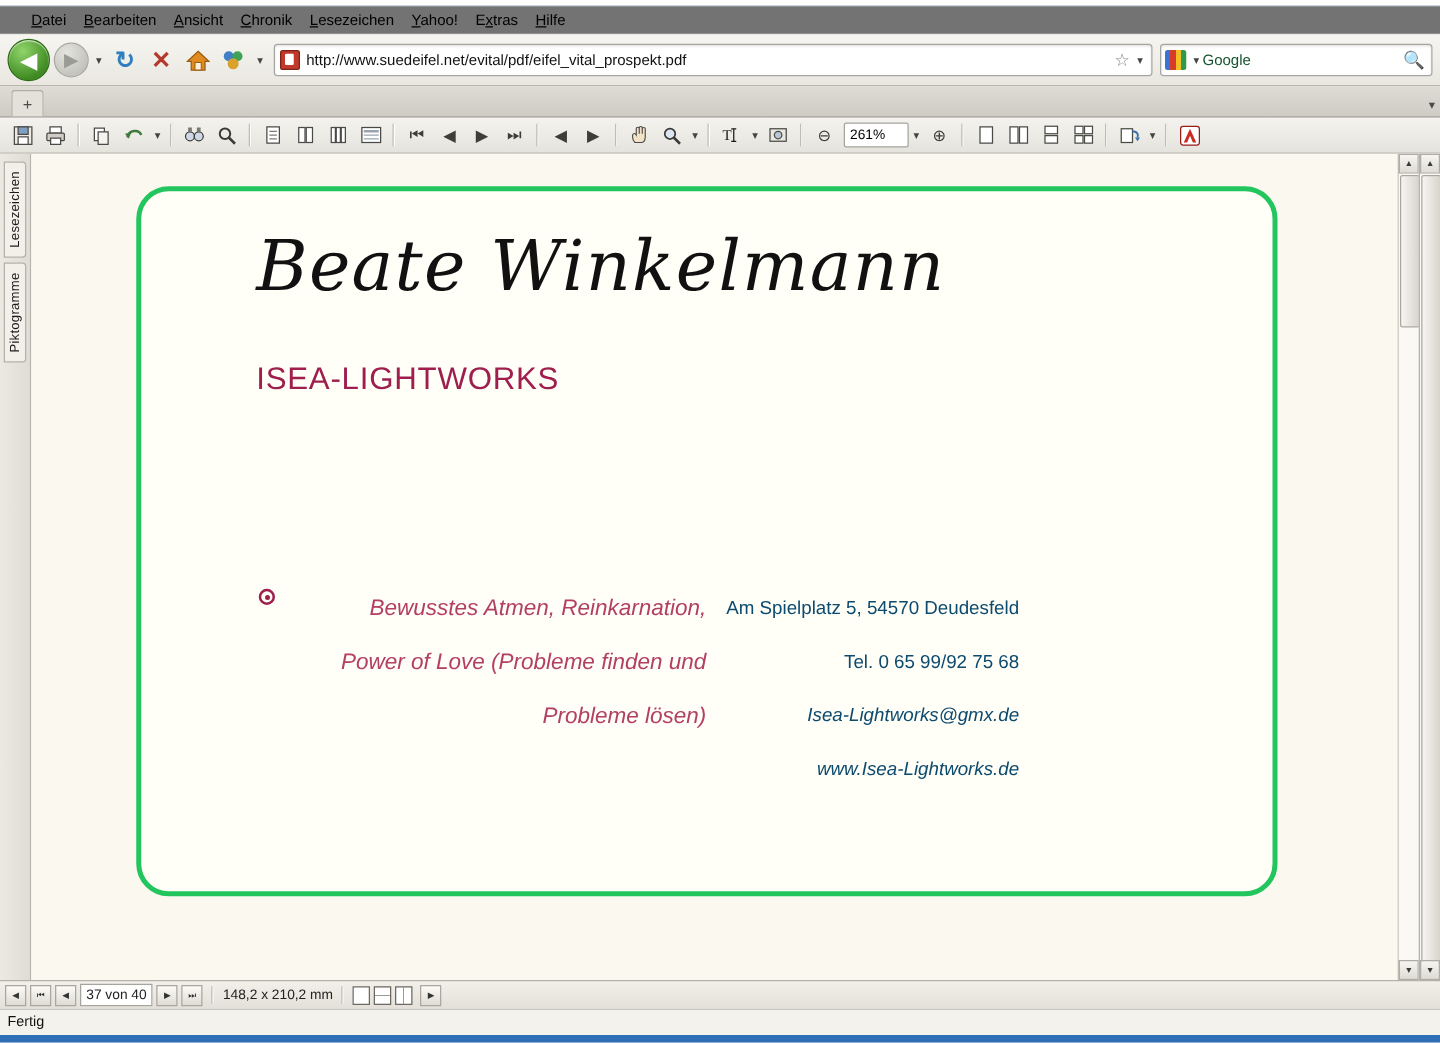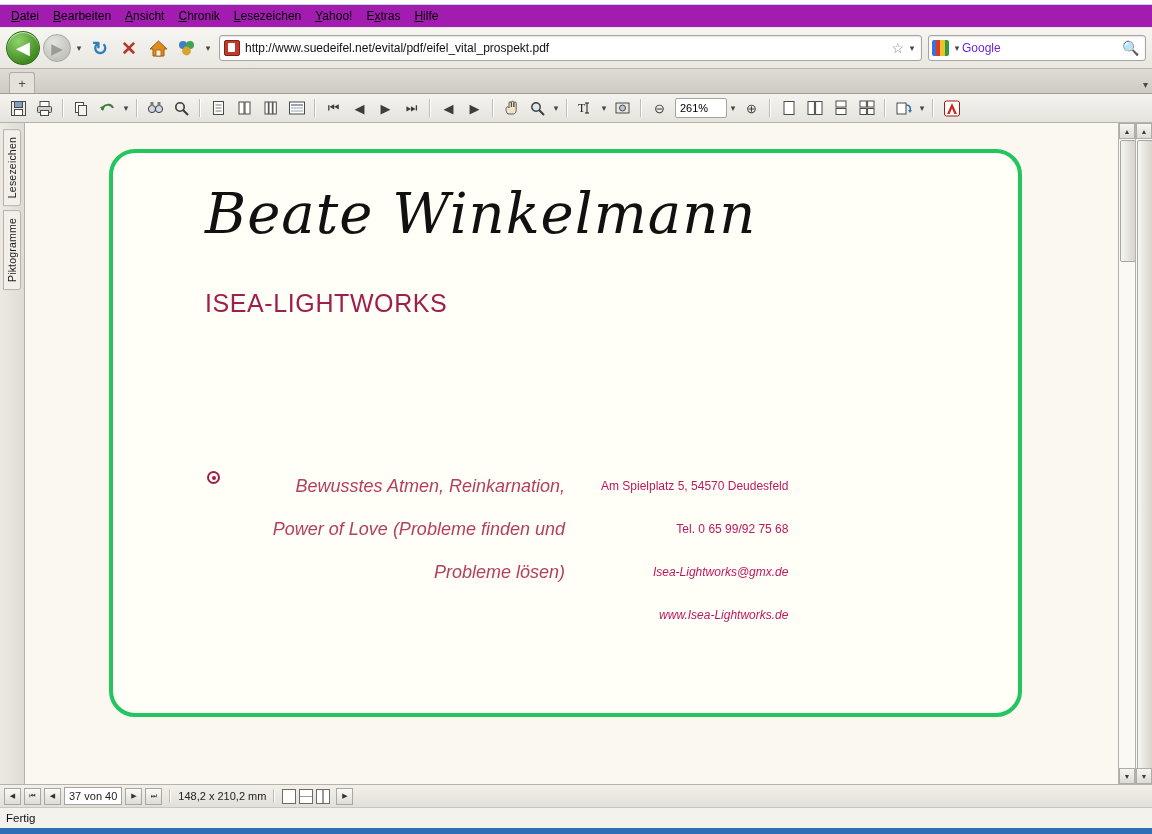--- a/index.html
+++ b/index.html
@@ -26,24 +26,24 @@
   
   .top-edge {
     height: 4px;
     background: #ffffff;
     border-bottom: 1px solid #c8d4e4;
   }
 
   
   .menubar {
     height: 22px;
-    background: #a21caf;
-    display: flex;
-    align-items: center;
-    padding-left: 4px;
+    background: #737373;
+    display: flex;
+    align-items: center;
+    padding-left: 18px;
     border-bottom: 1px solid #eae8e1;
   }
   .menubar .mi {
     padding: 2px 7px;
     font-size: 12px;
     color: #000;
     white-space: nowrap;
     cursor: default;
   }
   .menubar .mi u { text-decoration: underline; }
@@ -145,21 +145,21 @@
     width: 17px; height: 16px;
     border-radius: 2px;
     position: relative;
     margin-right: 3px;
     background:
       linear-gradient(90deg, #3b73d4 0 25%, #d93b2b 25% 50%, #f2c023 50% 75%, #2e9b4a 75% 100%);
   }
   .search-placeholder {
     flex: 1;
     font-size: 12px;
-    color: #6d28d9;
+    color: #14532d;
   }
   .mag {
     font-size: 14px;
     color: #3b6fb5;
     margin-right: 2px;
   }
 
   
   .tabstrip {
     height: 24px;
@@ -357,25 +357,24 @@
     color: #b34061;
     line-height: 43px;
     white-space: nowrap;
   }
   .contact-col {
     position: absolute;
     left: 468px;
     top: 312px;
   }
   .contact-line {
-    font-size: 12px;
-    color: #be185d;
+    font-size: 15px;
+    color: #0c4a6e;
     line-height: 43px;
     white-space: nowrap;
-    margin-left: 20px;
   }
   .contact-line.it { font-style: italic; }
 
   
   .vscroll {
     width: 16px;
     background: #f2f0e9;
     border-left: 1px solid #b5b2ab;
     display: flex;
     flex-direction: column;

